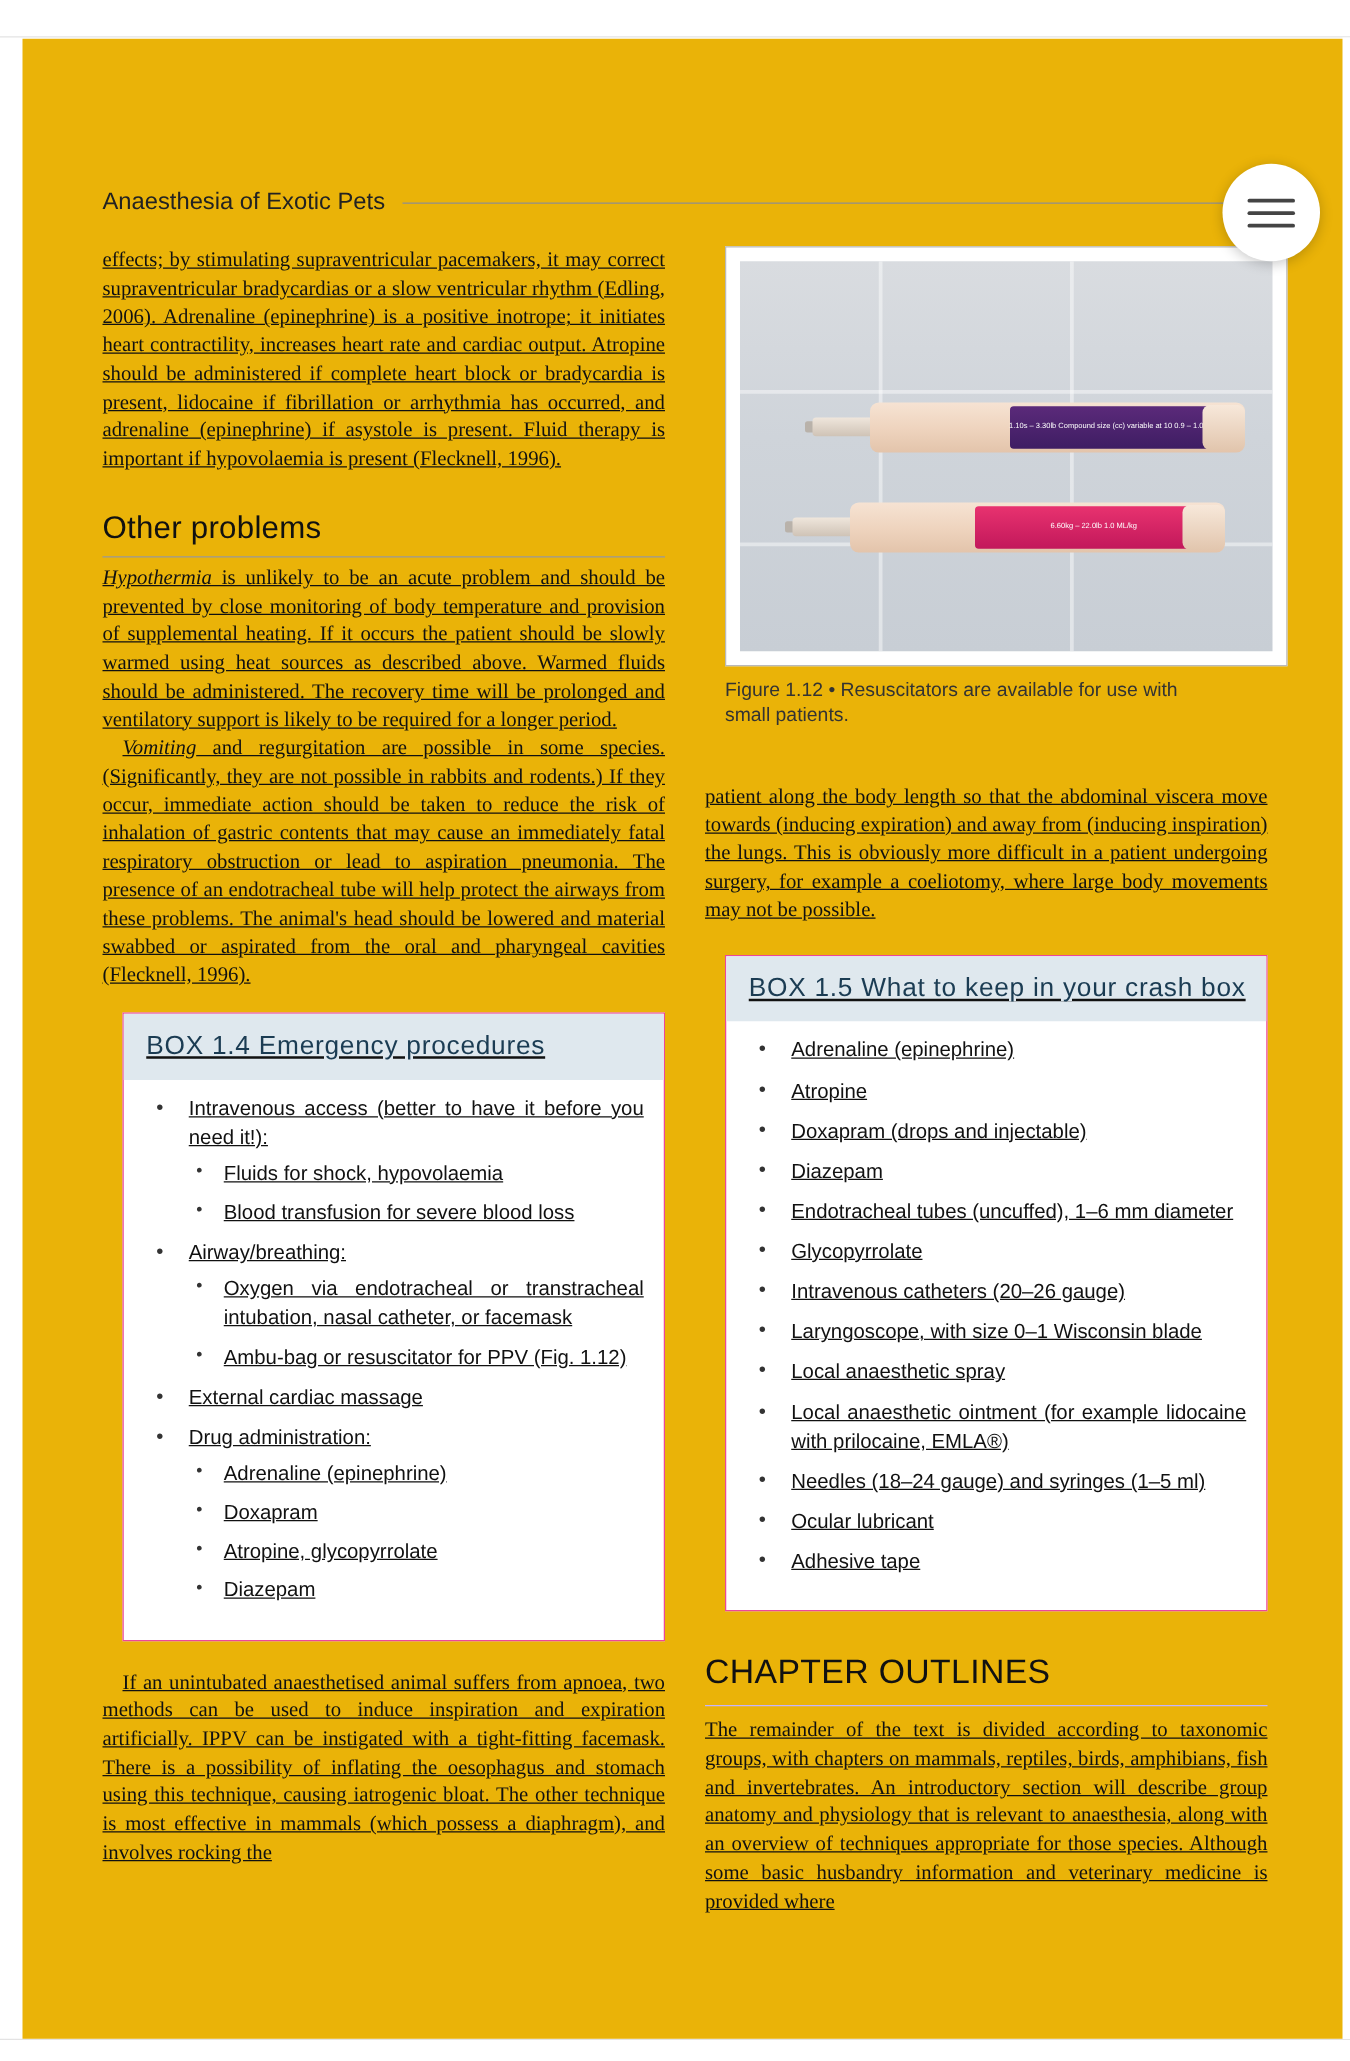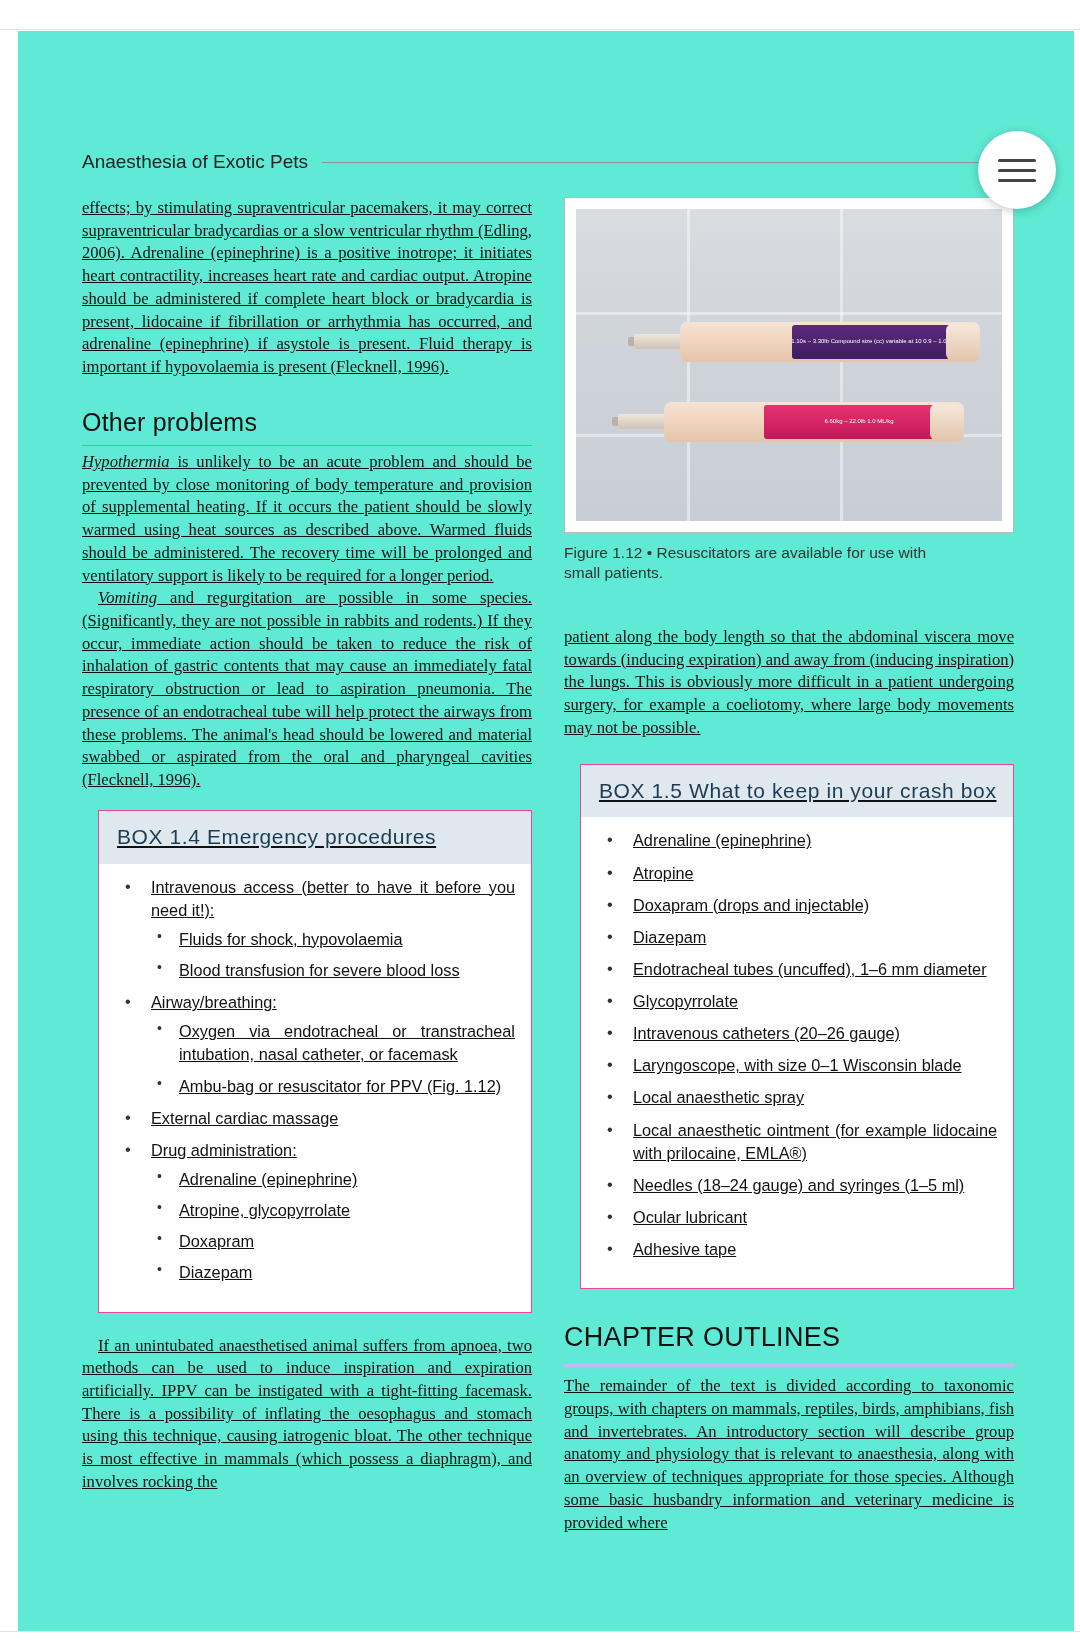--- a/index.html
+++ b/index.html
@@ -40,21 +40,21 @@
   .scroll-right {
     position: absolute; right: 0px; top: 30px; width: 6px; height: 1601px;
     background: #ffffff;
   }
 
   
   .sheet {
     position: absolute;
     left: 18px; top: 31px;
     width: 1056px; height: 1600px;
-    background: #5eead4;
+    background: #eab308;
   }
 
   
   .fab {
     position: absolute;
     right: 18px; top: 100px;
     width: 78px; height: 78px;
     background: #ffffff;
     border-radius: 50%;
     box-shadow: 0 2px 10px rgba(0,0,0,0.22);
@@ -105,27 +105,27 @@
     border-bottom: 1px solid #999;
     letter-spacing: 0.2px;
   }
   h2.chapter-outlines {
     font-family: "Liberation Sans", sans-serif;
     font-weight: 400;
     font-size: 27px;
     color: #111;
     margin: 30px 0 8px 0;
     padding-bottom: 8px;
-    border-bottom: 3px solid #c4b5fd;
+    border-bottom: 1px solid #c4b5fd;
     letter-spacing: 0.3px;
   }
 
   
   .figure {
-    position: absolute; left: 546px; top: 166px; width: 394px;
+    position: absolute; left: 562px; top: 166px; width: 394px;
   }
   .fig-frame {
     width: 450px; height: 336px;
     border: 1px solid #b9b9b9;
     padding: 11px;
     background: #fff;
   }
   .fig-photo {
     width: 100%; height: 100%;
     position: relative;
@@ -274,22 +274,22 @@
                 <li><span>Ambu-bag or resuscitator for PPV (Fig. 1.12)</span></li>
               </ul>
             </li>
             <li>
               <span>External cardiac massage</span>
             </li>
             <li>
               <span>Drug administration:</span>
               <ul class="lvl2">
                 <li><span>Adrenaline (epinephrine)</span></li>
+                <li><span>Doxapram</span></li>
                 <li><span>Atropine, glycopyrrolate</span></li>
-                <li><span>Doxapram</span></li>
                 <li><span>Diazepam</span></li>
               </ul>
             </li>
           </ul>
         </div>
       </div>
 
       <p class="indent" style="margin-top:22px;">If an unintubated anaesthetised animal suffers from apnoea, two methods can be used to induce inspiration and expiration artificially. IPPV can be instigated with a tight-fitting facemask. There is a possibility of inflating the oesophagus and stomach using this technique, causing iatrogenic bloat. The other technique is most effective in mammals (which possess a diaphragm), and involves rocking the</p>
     </div>
 

